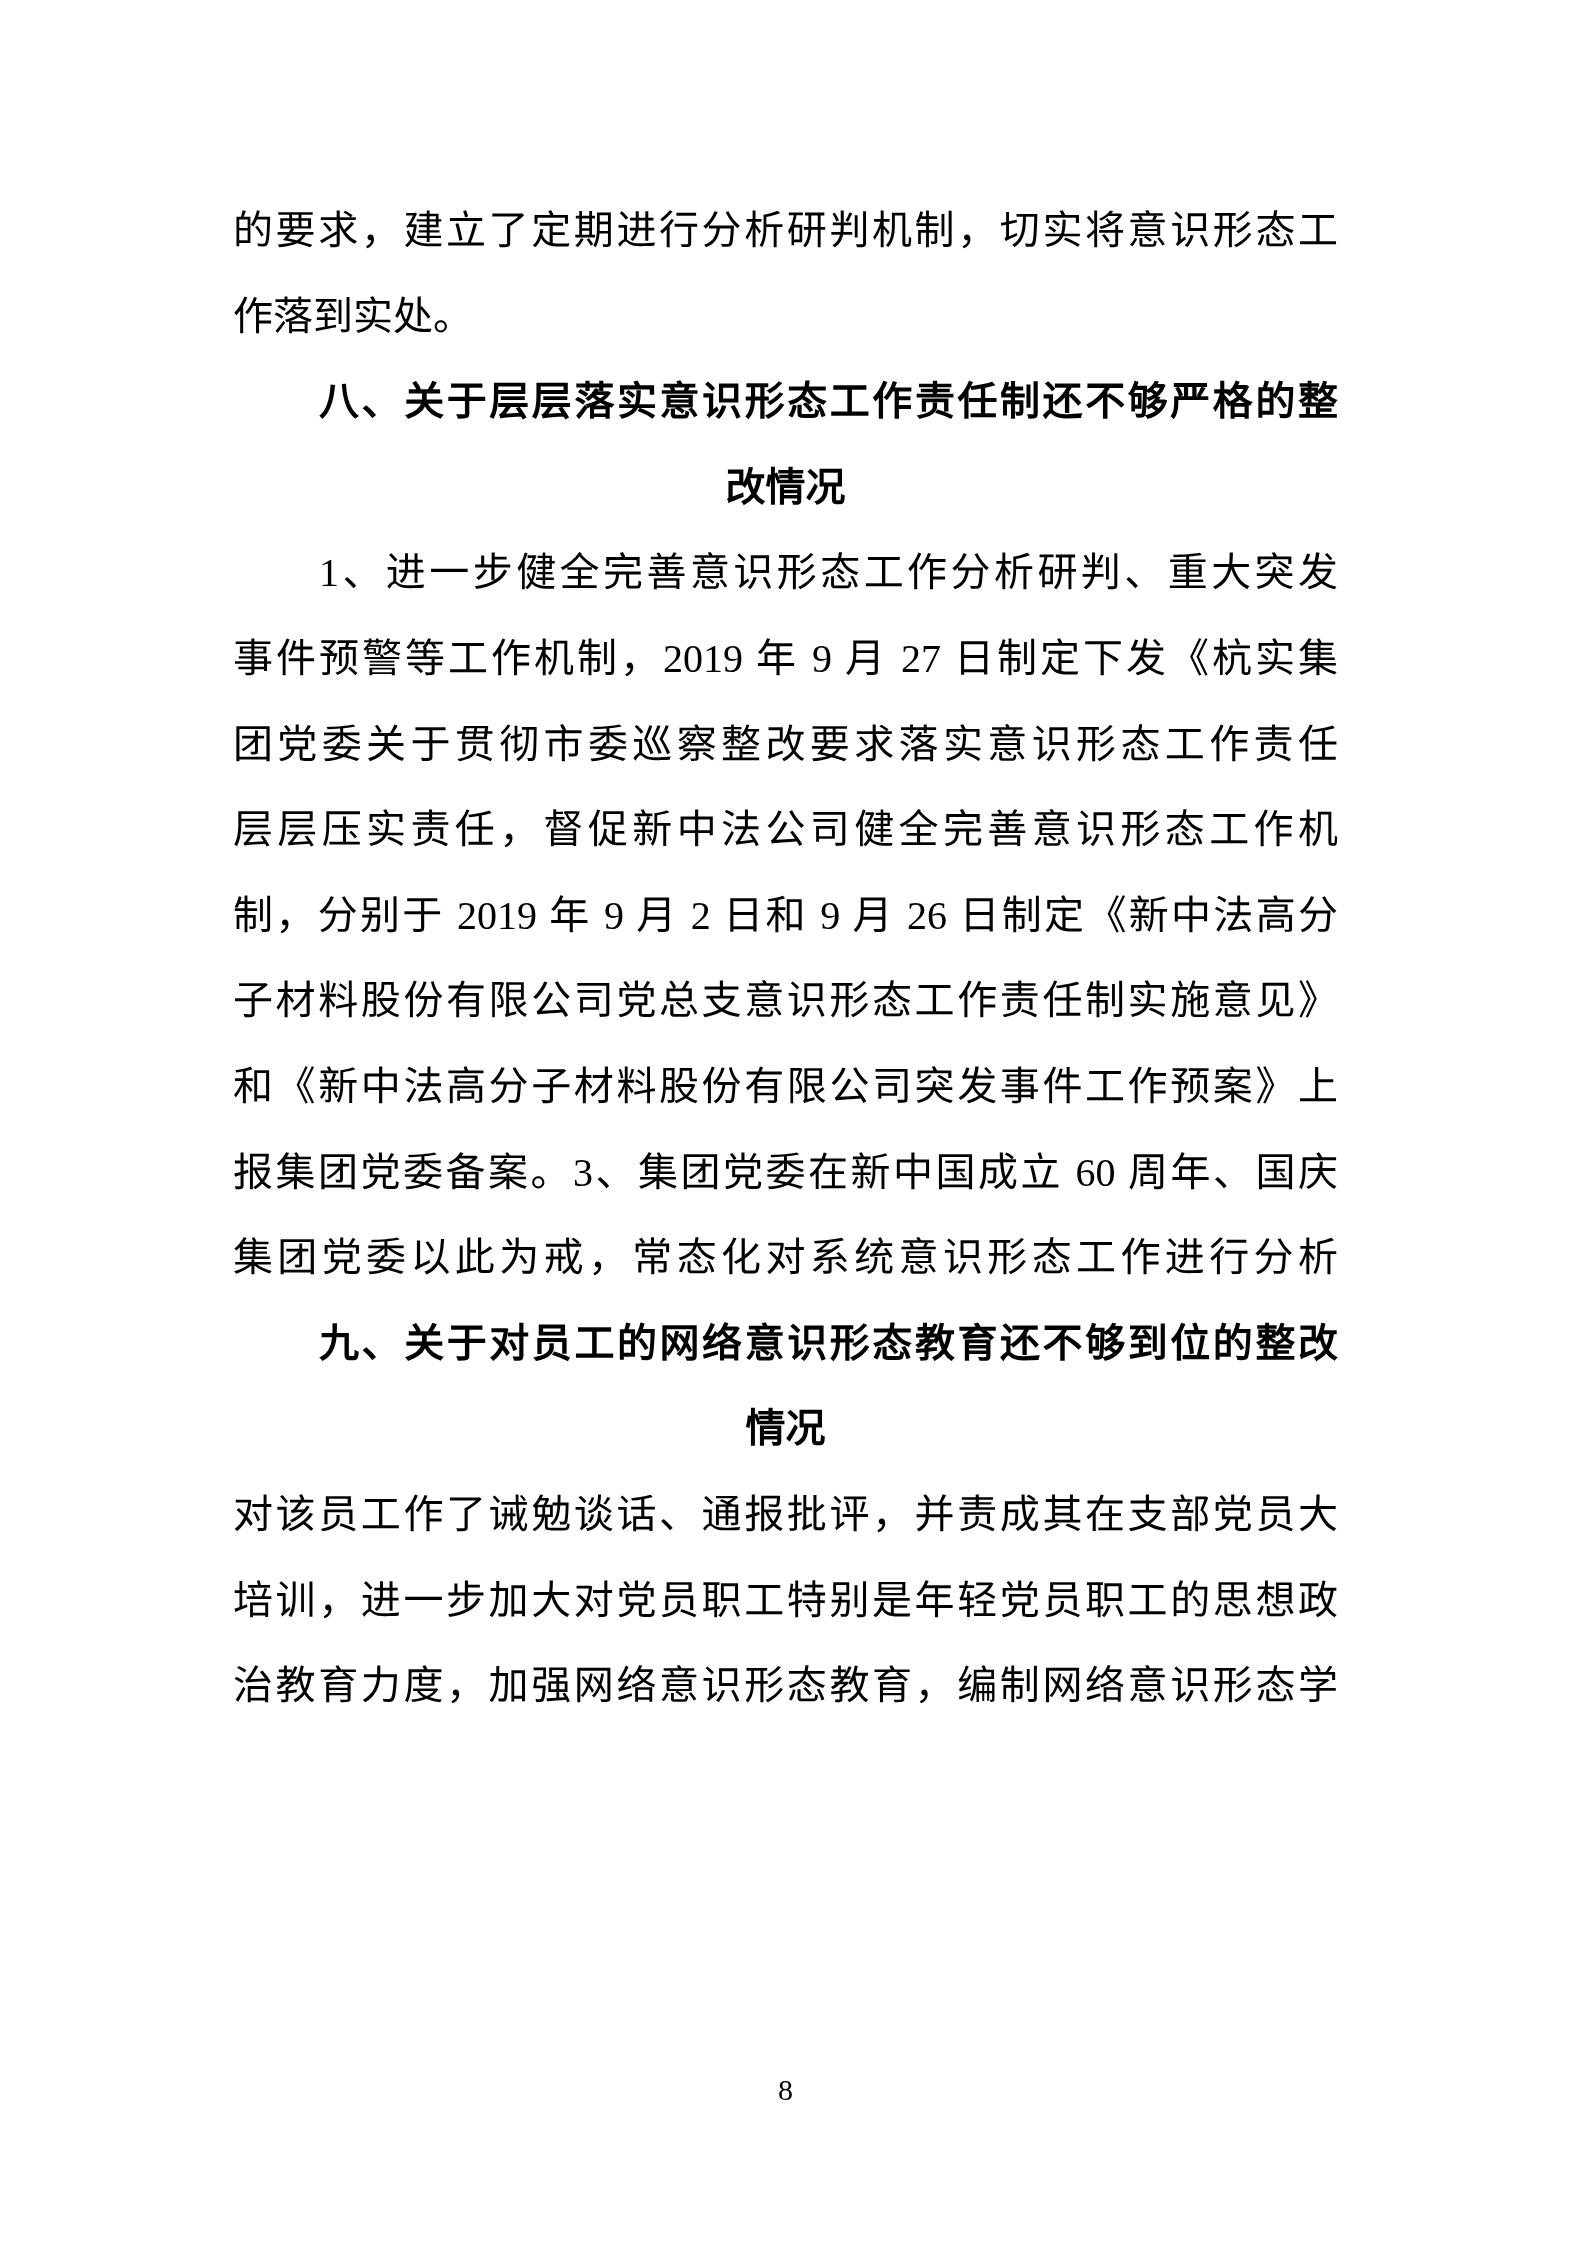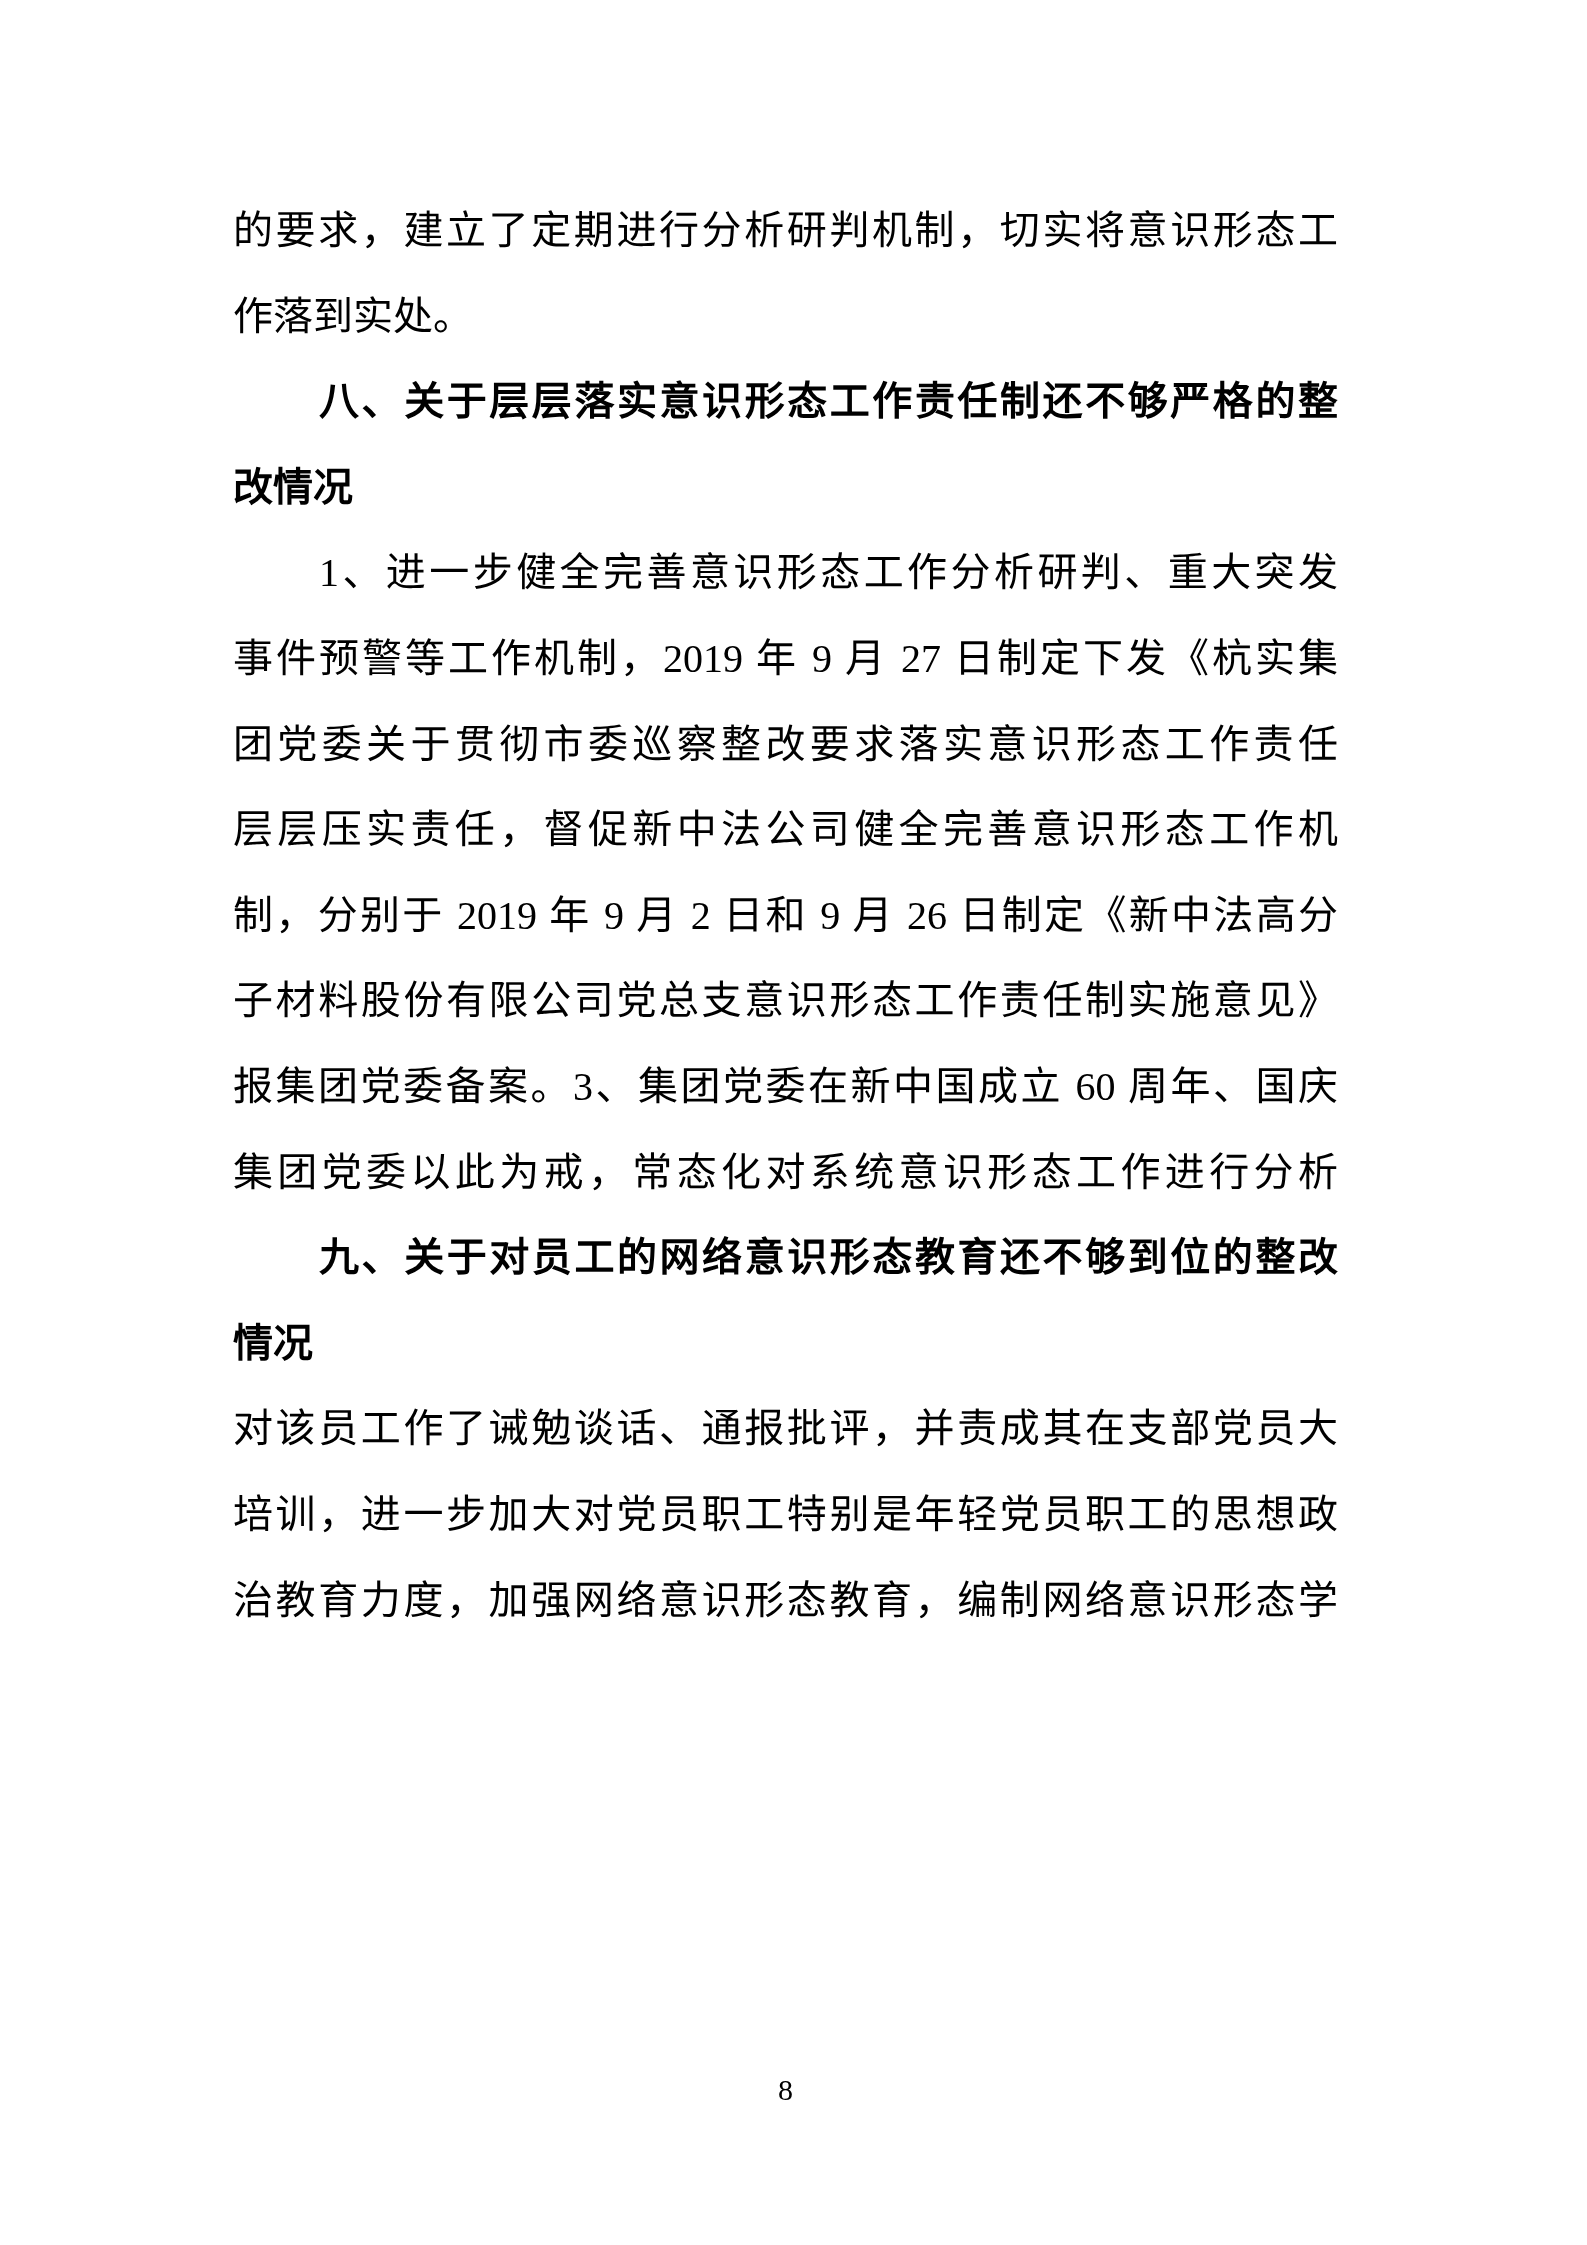--- a/index.html
+++ b/index.html
@@ -34,20 +34,21 @@
     text-align: justify;
     text-align-last: justify;
     text-justify: inter-character;
   }
   .line.indent {
     padding-left: 86px;
   }
   .line.heading {
     font-family: "Liberation Sans", "DejaVu Sans", sans-serif;
     font-weight: 700;
+    text-align: center;
   }
   .page-number {
     position: absolute;
     left: 233px;
     width: 1105px;
     top: 2068px;
     height: 44px;
     line-height: 44px;
     text-align: center;
     font-size: 30px;
@@ -62,20 +63,21 @@
       <div class="line body justify">的要求，建立了定期进行分析研判机制，切实将意识形态工</div>
       <div class="line body">作落到实处。</div>
       <div class="line heading indent justify">八、关于层层落实意识形态工作责任制还不够严格的整</div>
       <div class="line heading">改情况</div>
       <div class="line body indent justify">1、进一步健全完善意识形态工作分析研判、重大突发</div>
       <div class="line body justify">事件预警等工作机制，2019 年 9 月 27 日制定下发《杭实集</div>
       <div class="line body justify">团党委关于贯彻市委巡察整改要求落实意识形态工作责任</div>
       <div class="line body justify">层层压实责任，督促新中法公司健全完善意识形态工作机</div>
       <div class="line body justify">制，分别于 2019 年 9 月 2 日和 9 月 26 日制定《新中法高分</div>
       <div class="line body justify">子材料股份有限公司党总支意识形态工作责任制实施意见》</div>
+      <div class="line body justify">和《新中法高分子材料股份有限公司突发事件工作预案》上</div>
       <div class="line body justify">报集团党委备案。3、集团党委在新中国成立 60 周年、国庆</div>
       <div class="line body justify">集团党委以此为戒，常态化对系统意识形态工作进行分析</div>
       <div class="line heading indent justify">九、关于对员工的网络意识形态教育还不够到位的整改</div>
       <div class="line heading">情况</div>
       <div class="line body justify">对该员工作了诫勉谈话、通报批评，并责成其在支部党员大</div>
       <div class="line body justify">培训，进一步加大对党员职工特别是年轻党员职工的思想政</div>
       <div class="line body justify">治教育力度，加强网络意识形态教育，编制网络意识形态学</div>
     </div>
   <div class="page-number">8</div>
 </div>

